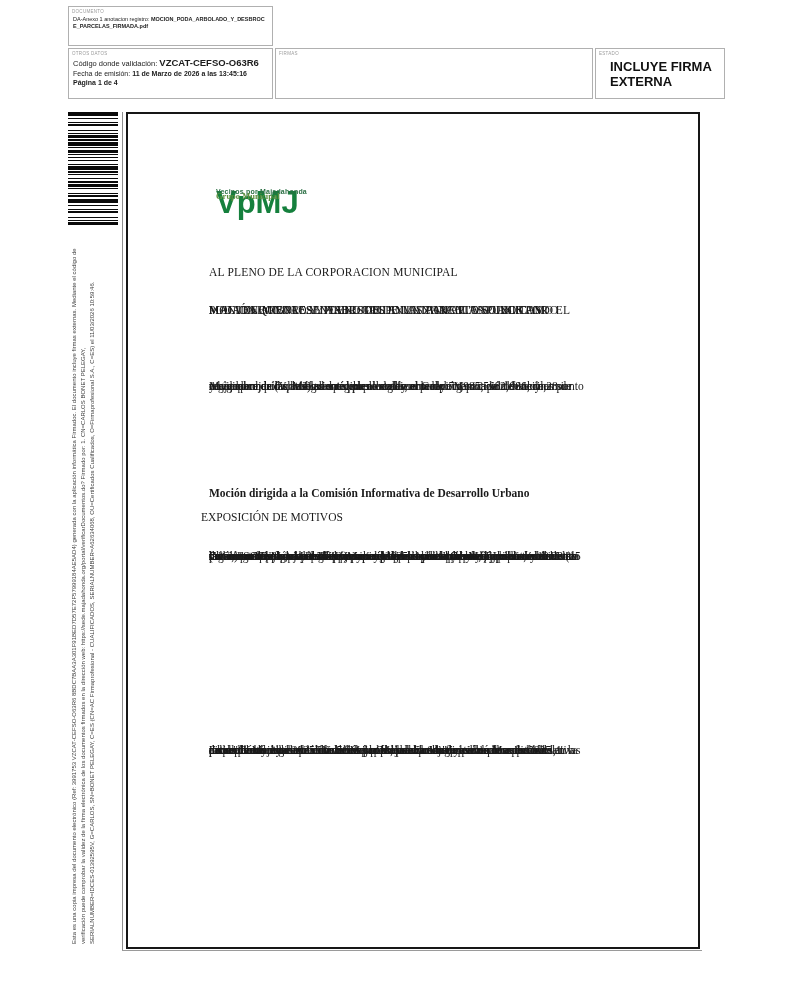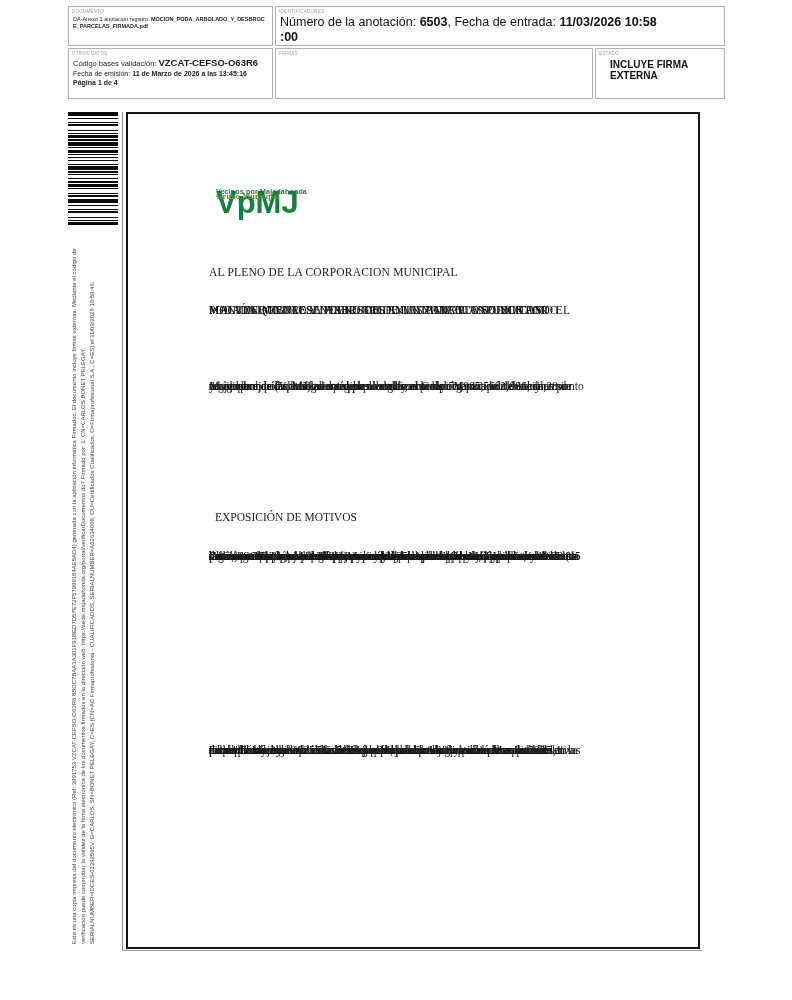--- a/index.html
+++ b/index.html
@@ -15,21 +15,21 @@
   #box-firmas{left:275px;top:48px;width:318px;height:51px;}
   #box-estado{left:595px;top:48px;width:130px;height:51px;}
   .doc-content{font-size:5.5px;line-height:7px;padding:2px 4px 0 4px;word-break:break-all;color:#222;}
   .doc-content b{font-size:5.5px;}
   .ident-content{font-size:12.5px;line-height:15px;padding:1px 0 0 4px;color:#111;}
   .ident-content b{font-weight:bold;}
   .otros-content{padding:2px 0 0 4px;line-height:9.5px;}
   .otros-l1{font-size:7.5px;} .otros-l1 b{font-size:9.5px;}
   .otros-l2{font-size:7px;} .otros-l2 b{font-size:7px;}
   .otros-l3{font-size:7px;font-weight:bold;}
-  .estado-value{font-size:10px;font-weight:bold;padding:3px 0 0 14px;color:#111;}
+  .estado-value{font-size:13px;font-weight:bold;padding:3px 0 0 14px;color:#111;}
 
   
   #barcode{position:absolute;left:68px;top:112px;width:50px;height:114px;}
   #barcode div{width:100%;}
   .vtext{position:absolute;left:70px;top:944px;width:652px;transform:rotate(-90deg);
          transform-origin:0 0;font-size:6px;line-height:9px;color:#3c3c3c;}
   .vtext .vline{white-space:nowrap;}
 
   
   #page-gray-left{position:absolute;left:122px;top:112px;width:1px;height:839px;background:#8f8f8f;}
@@ -46,48 +46,41 @@
   .logo-tagline{position:static;display:block;font-size:8.5px;font-weight:bold;margin-top:3px;
                 font-family:"Liberation Serif",serif;}
 
   
   .doc-text{font-family:"Liberation Serif",serif;font-size:11.5px;line-height:15.6px;color:#1a1a1a;}
   .doc-text div{white-space:nowrap;}
   #salutation{left:81px;top:151px;letter-spacing:.2px;}
   #title{left:81px;top:189px;}
   #intro{left:81px;top:265px;}
   #commission{left:81px;top:372px;font-weight:bold;}
-  #motives{left:87px;top:396px;}
+  #motives{left:73px;top:396px;}
   #para-june{left:81px;top:435px;}
   #para-sept{left:81px;top:629px;}
 </style>
 </head>
 <body>
 
 <div id="root">
 
   <div class="hbox" id="box-doc">
     <div class="hlabel">DOCUMENTO</div>
     <div class="doc-content">
       <span>DA-Anexo 1 anotacion registro: </span><b>MOCION_PODA_ARBOLADO_Y_DESBROCE_PARCELAS_FIRMADA.pdf</b>
     </div>
   </div>
 
-  <div class="hbox" id="box-ident">
-    <div class="hlabel">IDENTIFICADORES</div>
-    <div class="ident-content">
-      <span>Número de la anotación: </span><b>6503</b><span>, Fecha de entrada: </span><b>11/03/2026 10:58</b>
-      <br><b>:00</b>
-    </div>
-  </div>
 
   <div class="hbox" id="box-otros">
     <div class="hlabel">OTROS DATOS</div>
     <div class="otros-content">
-      <div class="otros-l1"><span>Código bases validación: </span><b>VZCAT-CEFSO-O63R6</b></div>
+      <div class="otros-l1"><span>Código donde validación: </span><b>VZCAT-CEFSO-O63R6</b></div>
       <div class="otros-l2"><span>Fecha de emisión: </span><b>11 de Marzo de 2026 a las 13:45:16</b></div>
       <div class="otros-l3">Página 1 de 4</div>
     </div>
   </div>
 
   <div class="hbox" id="box-firmas">
     <div class="hlabel">FIRMAS</div>
   </div>
 
   <div class="hbox" id="box-estado">
@@ -188,20 +181,21 @@
 
     <div id="intro" class="doc-text">
         <div>Al amparo de las atribuciones que le confiere la ley 7/1985, de 2 de abril,</div>
         <div>reguladora de las bases del régimen local y el real decreto 2568/1986, de 28 de</div>
         <div>noviembre, por el cual se aprueba el reglamento de organización, funcionamiento</div>
         <div>y régimen jurídico de las entidades locales, el Grupo Municipal de Vecinos por</div>
         <div>Majadahonda (VpMJ) eleva al pleno de la corporación, para su debate y en su</div>
         <div>caso, aprobación, la siguiente propuesta de acuerdo:</div>
       </div>
 
+    <div id="commission" class="doc-text">Moción dirigida a la Comisión Informativa de Desarrollo Urbano</div>
 
     <div id="motives" class="doc-text">EXPOSICIÓN DE MOTIVOS</div>
 
     <div id="para-june" class="doc-text">
         <div>El Grupo Municipal de "Vecinos por Majadahonda" (VpMJ) presentó una</div>
         <div>moción en el pleno del 26 de junio de 2025 solicitando un mejor mantenimiento</div>
         <div>veraniego tanto del municipio como de las parcelas públicas y privadas debido a</div>
         <div>las altas temperaturas para evitar riesgos de incendio o salud. Lo hizo debido "a</div>
         <div>las numerosas quejas de los vecinos que nos comentan este problema y a su vez</div>
         <div>presentan quejas vía Registro Municipal del Ayuntamiento, lo publican en</div>

